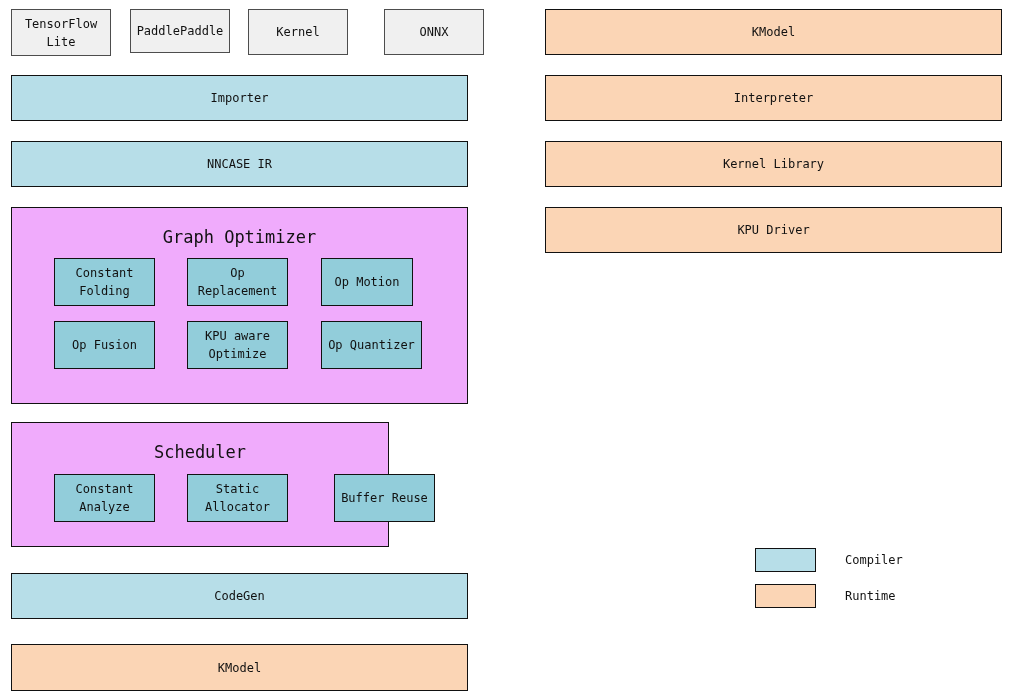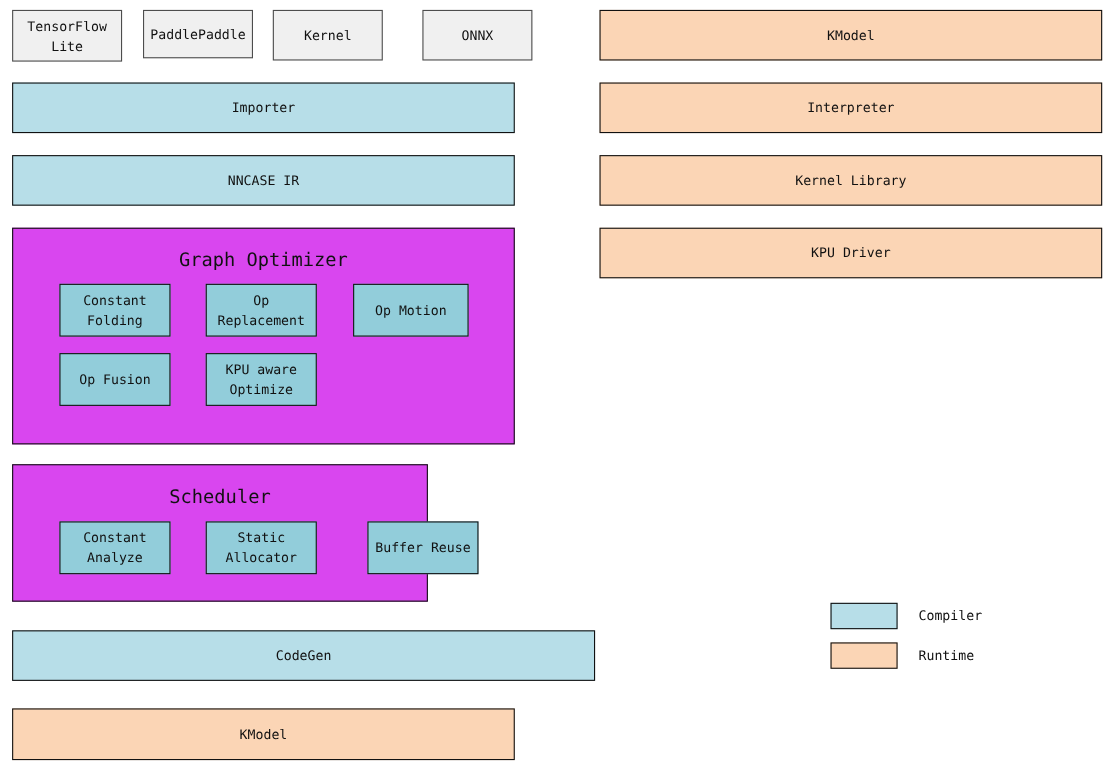--- a/index.html
+++ b/index.html
@@ -39,36 +39,36 @@
     border: 1px solid #111111;
     padding: 0 2px;
   }
   .runtime {
     background: #fbd5b5;
     border: 1px solid #111111;
   }
   .group {
     position: absolute;
     box-sizing: border-box;
-    background: #d946ef;
+    background: #f0abfc;
     border: 1px solid #111111;
   }
   .group-title {
     position: absolute;
     left: 0;
     width: 100%;
     text-align: center;
     font-size: 17px;
     color: #111111;
   }
   .legend-row {
     position: absolute;
     display: flex;
     align-items: center;
-    gap: 19px;
+    gap: 29px;
   }
   .swatch {
     width: 61px;
     height: 24px;
     box-sizing: border-box;
     border: 1px solid #111111;
     display: inline-block;
   }
   .fill-compiler { background: #b7dee8; }
   .fill-runtime  { background: #fbd5b5; }
@@ -88,33 +88,34 @@
   <div class="box framework" style="left:384px; top:9px; width:100px; height:46px;">ONNX</div>
 
   <div class="box compiler" style="left:11px; top:75px; width:457px; height:46px;">Importer</div>
 
   <div class="box compiler" style="left:11px; top:141px; width:457px; height:46px;">NNCASE IR</div>
 
   <div class="group" style="left:11px; top:207px; width:457px; height:197px;">
     <div class="group-title" style="top:19px;">Graph Optimizer</div>
     <div class="box compiler-inner" style="left:42px; top:50px; width:101px; height:48px;">Constant Folding</div>
     <div class="box compiler-inner" style="left:175px; top:50px; width:101px; height:48px;">Op Replacement</div>
-    <div class="box compiler-inner" style="left:309px; top:50px; width:105px; height:48px;">Op Motion</div>
+    <div class="box compiler-inner" style="left:309px; top:50px; width:92px; height:48px;">Op Motion</div>
     <div class="box compiler-inner" style="left:42px; top:113px; width:101px; height:48px;">Op Fusion</div>
     <div class="box compiler-inner" style="left:175px; top:113px; width:101px; height:48px;">KPU aware Optimize</div>
+    <div class="box compiler-inner" style="left:309px; top:113px; width:101px; height:48px;">Op Quantizer</div>
   </div>
 
   <div class="group" style="left:11px; top:422px; width:378px; height:125px;">
     <div class="group-title" style="top:19px;">Scheduler</div>
     <div class="box compiler-inner" style="left:42px; top:51px; width:101px; height:48px;">Constant Analyze</div>
     <div class="box compiler-inner" style="left:175px; top:51px; width:101px; height:48px;">Static Allocator</div>
     <div class="box compiler-inner" style="left:322px; top:51px; width:101px; height:48px;">Buffer Reuse</div>
   </div>
 
-  <div class="box compiler" style="left:11px; top:573px; width:530px; height:46px;">CodeGen</div>
+  <div class="box compiler" style="left:11px; top:573px; width:457px; height:46px;">CodeGen</div>
 
   <div class="box runtime" style="left:11px; top:644px; width:457px; height:47px;">KModel</div>
 
   <div class="box runtime" style="left:545px; top:9px; width:457px; height:46px;">KModel</div>
   <div class="box runtime" style="left:545px; top:75px; width:457px; height:46px;">Interpreter</div>
   <div class="box runtime" style="left:545px; top:141px; width:457px; height:46px;">Kernel Library</div>
   <div class="box runtime" style="left:545px; top:207px; width:457px; height:46px;">KPU Driver</div>
 
   <div class="legend-row" style="left:755px; top:548px;">
     <span class="swatch fill-compiler"></span>

